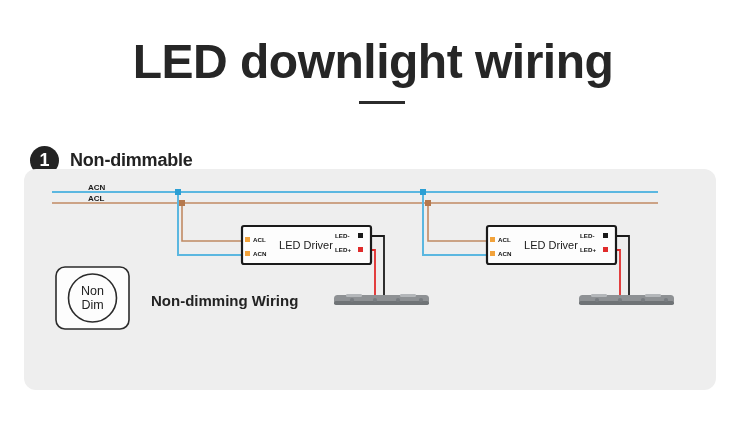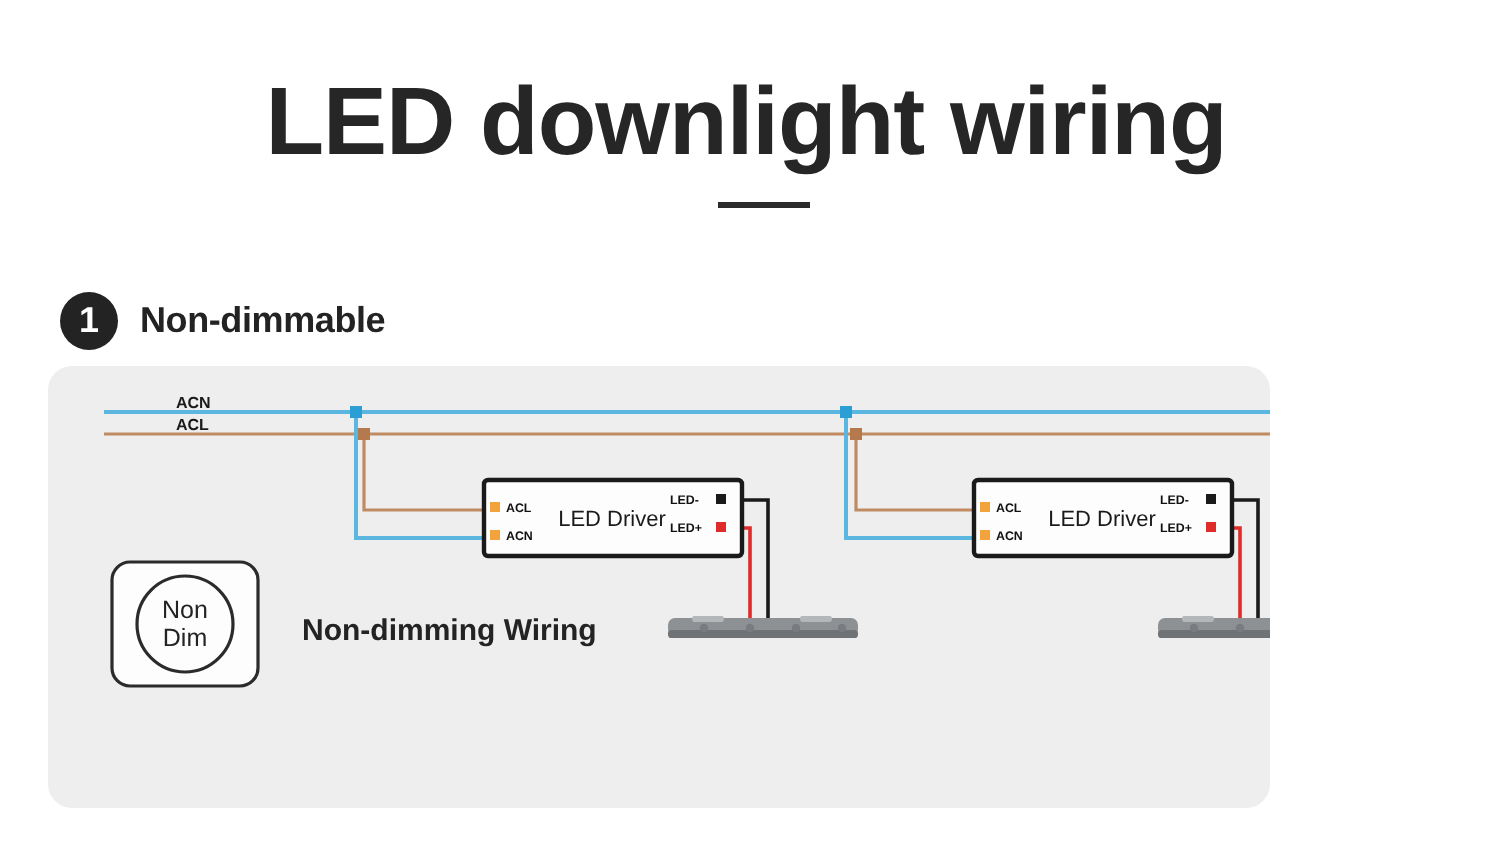--- a/index.html
+++ b/index.html
@@ -65,22 +65,22 @@
     font-size: 18px;
     font-weight: bold;
     color: #232323;
     letter-spacing: -0.2px;
   }
 
   
   #diagram-panel {
     position: absolute;
     left: 24px;
-    top: 183px;
-    width: 611px;
+    top: 169px;
+    width: 692px;
     height: 221px;
     background: #eeeeee;
     border-radius: 12px;
     overflow: hidden;
   }
   #diagram-svg {
     position: absolute;
     left: 0;
     top: 0;
     display: block;

